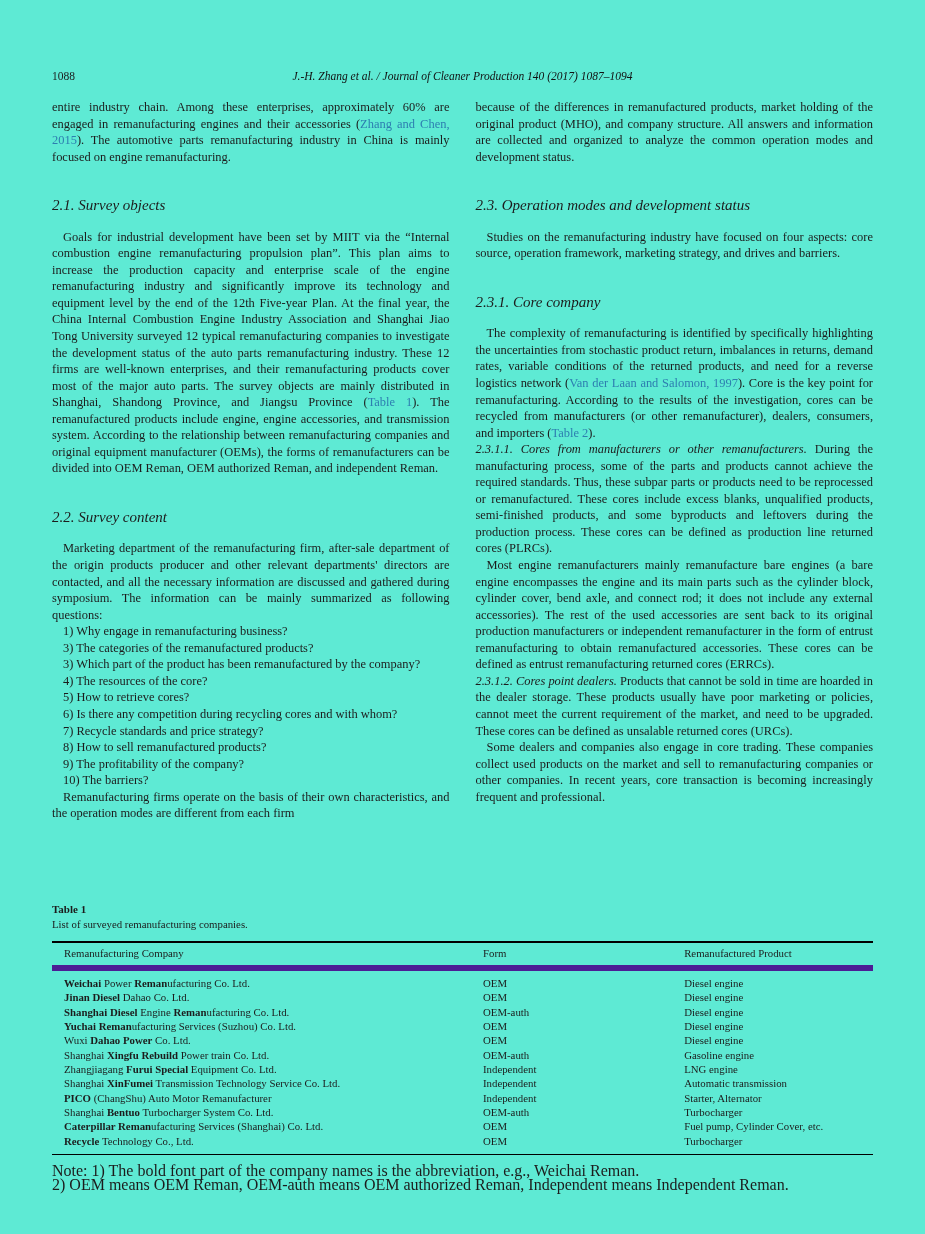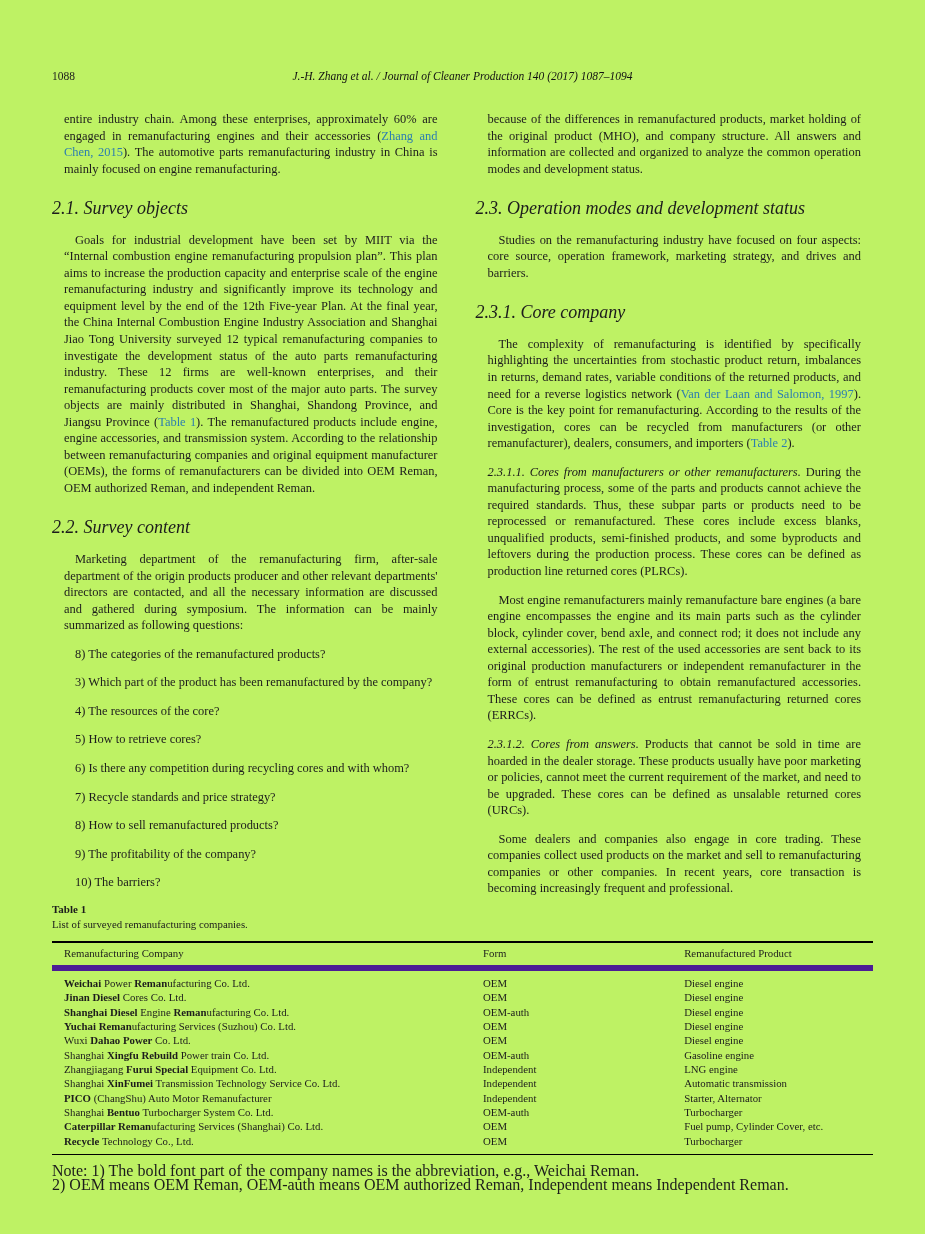--- a/index.html
+++ b/index.html
@@ -1,30 +1,30 @@
 <!DOCTYPE html>
 <html style="--link: #2d7eb0; --ink: #1c1c1c;"><head>
 <meta charset="utf-8">
 <style>
   :root{ --link:#2d7eb0; --ink:#1c1c1c; }
   html,body{margin:0;padding:0;background:#ffffff;}
   body{width:925px;height:1234px;overflow:hidden;font-family:"Liberation Serif",serif;color:var(--ink);}
-  .sheet{position:relative;width:925px;height:1234px;overflow:hidden;background:#bef264;}
+  .sheet{position:relative;width:925px;height:1234px;overflow:hidden;background:#5eead4;}
 
   
   .hdr{position:absolute;top:70px;left:52px;right:52px;height:16px;font-size:11.5px;}
   .pg-num{position:absolute;left:0;top:0;}
   .run-head{display:block;text-align:center;font-style:italic;color:#111;}
 
   
   .cols{position:absolute;top:99px;left:52px;width:821px;height:800px;overflow:hidden;display:flex;gap:26px;}
   .col{width:397.5px;font-size:12.45px;line-height:16.55px;text-align:justify;}
-  .para{margin:12px;}
+  .para{margin:0;}
   .para.ind{text-indent:11px;}
-  .sec-h{font-size:18px;font-style:italic;font-weight:normal;margin:23px 0 15px 0;}
+  .sec-h{font-size:15px;font-style:italic;font-weight:normal;margin:32px 0 15px 0;}
   .col > .sec-h:first-child{margin-top:0;}
   .ref{color:var(--link);cursor:pointer;}
   .it{font-style:italic;font-family:Liberation Serif, serif;}
   .bd{font-weight:bold;font-family:Liberation Serif, serif;}
 
   
   .tblock{position:absolute;left:52px;top:903px;width:821px;font-size:10.8px;line-height:13.3px;}
   .tbl-title{font-weight:bold;font-size:11px;margin:0 0 2px 0;}
   .tbl-cap{font-size:10.8px;margin:0 0 9px 0;}
   table.t1{width:100%;border-collapse:collapse;border-top:2px solid #000;border-bottom:1px solid #000;font-size:10.8px;line-height:13.35px;}
@@ -47,40 +47,41 @@
     <span class="run-head">J.-H. Zhang et al. / Journal of Cleaner Production 140 (2017) 1087–1094</span>
   </div>
 
   <div class="cols">
     <div class="col" id="col-left">
         <p class="para"><span>entire industry chain. Among these enterprises, approximately 60% are engaged in remanufacturing engines and their accessories (</span><span class="ref">Zhang and Chen, 2015</span><span>). The automotive parts remanufacturing industry in China is mainly focused on engine remanufacturing.</span></p>
         <h2 class="sec-h">2.1. Survey objects</h2>
         <p class="para ind"><span>Goals for industrial development have been set by MIIT via the “Internal combustion engine remanufacturing propulsion plan”. This plan aims to increase the production capacity and enterprise scale of the engine remanufacturing industry and significantly improve its technology and equipment level by the end of the 12th Five-year Plan. At the final year, the China Internal Combustion Engine Industry Association and Shanghai Jiao Tong University surveyed 12 typical remanufacturing companies to investigate the development status of the auto parts remanufacturing industry. These 12 firms are well-known enterprises, and their remanufacturing products cover most of the major auto parts. The survey objects are mainly distributed in Shanghai, Shandong Province, and Jiangsu Province (</span><span class="ref">Table 1</span><span>). The remanufactured products include engine, engine accessories, and transmission system. According to the relationship between remanufacturing companies and original equipment manufacturer (OEMs), the forms of remanufacturers can be divided into OEM Reman, OEM authorized Reman, and independent Reman.</span></p>
         <h2 class="sec-h">2.2. Survey content</h2>
         <p class="para ind"><span>Marketing department of the remanufacturing firm, after-sale department of the origin products producer and other relevant departments' directors are contacted, and all the necessary information are discussed and gathered during symposium. The information can be mainly summarized as following questions:</span></p>
-        <p class="para ind"><span>8) The categories of the remanufactured products?</span></p>
+        <p class="para ind"><span>1) Why engage in remanufacturing business?</span></p>
+        <p class="para ind"><span>3) The categories of the remanufactured products?</span></p>
         <p class="para ind"><span>3) Which part of the product has been remanufactured by the company?</span></p>
         <p class="para ind"><span>4) The resources of the core?</span></p>
         <p class="para ind"><span>5) How to retrieve cores?</span></p>
         <p class="para ind"><span>6) Is there any competition during recycling cores and with whom?</span></p>
         <p class="para ind"><span>7) Recycle standards and price strategy?</span></p>
         <p class="para ind"><span>8) How to sell remanufactured products?</span></p>
         <p class="para ind"><span>9) The profitability of the company?</span></p>
         <p class="para ind"><span>10) The barriers?</span></p>
         <p class="para ind"><span>Remanufacturing firms operate on the basis of their own characteristics, and the operation modes are different from each firm</span></p>
       </div>
     <div class="col" id="col-right">
         <p class="para"><span>because of the differences in remanufactured products, market holding of the original product (MHO), and company structure. All answers and information are collected and organized to analyze the common operation modes and development status.</span></p>
         <h2 class="sec-h">2.3. Operation modes and development status</h2>
         <p class="para ind"><span>Studies on the remanufacturing industry have focused on four aspects: core source, operation framework, marketing strategy, and drives and barriers.</span></p>
         <h2 class="sec-h">2.3.1. Core company</h2>
         <p class="para ind"><span>The complexity of remanufacturing is identified by specifically highlighting the uncertainties from stochastic product return, imbalances in returns, demand rates, variable conditions of the returned products, and need for a reverse logistics network (</span><span class="ref">Van der Laan and Salomon, 1997</span><span>). Core is the key point for remanufacturing. According to the results of the investigation, cores can be recycled from manufacturers (or other remanufacturer), dealers, consumers, and importers (</span><span class="ref">Table 2</span><span>).</span></p>
         <p class="para"><span class="it">2.3.1.1. Cores from manufacturers or other remanufacturers.</span><span> During the manufacturing process, some of the parts and products cannot achieve the required standards. Thus, these subpar parts or products need to be reprocessed or remanufactured. These cores include excess blanks, unqualified products, semi-finished products, and some byproducts and leftovers during the production process. These cores can be defined as production line returned cores (PLRCs).</span></p>
         <p class="para ind"><span>Most engine remanufacturers mainly remanufacture bare engines (a bare engine encompasses the engine and its main parts such as the cylinder block, cylinder cover, bend axle, and connect rod; it does not include any external accessories). The rest of the used accessories are sent back to its original production manufacturers or independent remanufacturer in the form of entrust remanufacturing to obtain remanufactured accessories. These cores can be defined as entrust remanufacturing returned cores (ERRCs).</span></p>
-        <p class="para"><span class="it">2.3.1.2. Cores from answers.</span><span> Products that cannot be sold in time are hoarded in the dealer storage. These products usually have poor marketing or policies, cannot meet the current requirement of the market, and need to be upgraded. These cores can be defined as unsalable returned cores (URCs).</span></p>
+        <p class="para"><span class="it">2.3.1.2. Cores point dealers.</span><span> Products that cannot be sold in time are hoarded in the dealer storage. These products usually have poor marketing or policies, cannot meet the current requirement of the market, and need to be upgraded. These cores can be defined as unsalable returned cores (URCs).</span></p>
         <p class="para ind"><span>Some dealers and companies also engage in core trading. These companies collect used products on the market and sell to remanufacturing companies or other companies. In recent years, core transaction is becoming increasingly frequent and professional.</span></p>
       </div>
   </div>
 
   <div class="tblock">
     <p class="tbl-title">Table 1</p>
     <p class="tbl-cap">List of surveyed remanufacturing companies.</p>
     <table class="t1">
       <colgroup>
           <col class="c1">
@@ -94,21 +95,21 @@
             <th>Remanufactured Product</th>
           </tr>
         </thead>
       <tbody id="tbl-body">
           <tr>
             <td><span class="bd">Weichai</span><span> Power </span><span class="bd">Reman</span><span>ufacturing Co. Ltd.</span></td>
             <td>OEM</td>
             <td>Diesel engine</td>
           </tr>
           <tr>
-            <td><span class="bd">Jinan Diesel</span><span> Cores Co. Ltd.</span></td>
+            <td><span class="bd">Jinan Diesel</span><span> Dahao Co. Ltd.</span></td>
             <td>OEM</td>
             <td>Diesel engine</td>
           </tr>
           <tr>
             <td><span class="bd">Shanghai Diesel</span><span> Engine </span><span class="bd">Reman</span><span>ufacturing Co. Ltd.</span></td>
             <td>OEM-auth</td>
             <td>Diesel engine</td>
           </tr>
           <tr>
             <td><span class="bd">Yuchai Reman</span><span>ufacturing Services (Suzhou) Co. Ltd.</span></td>

